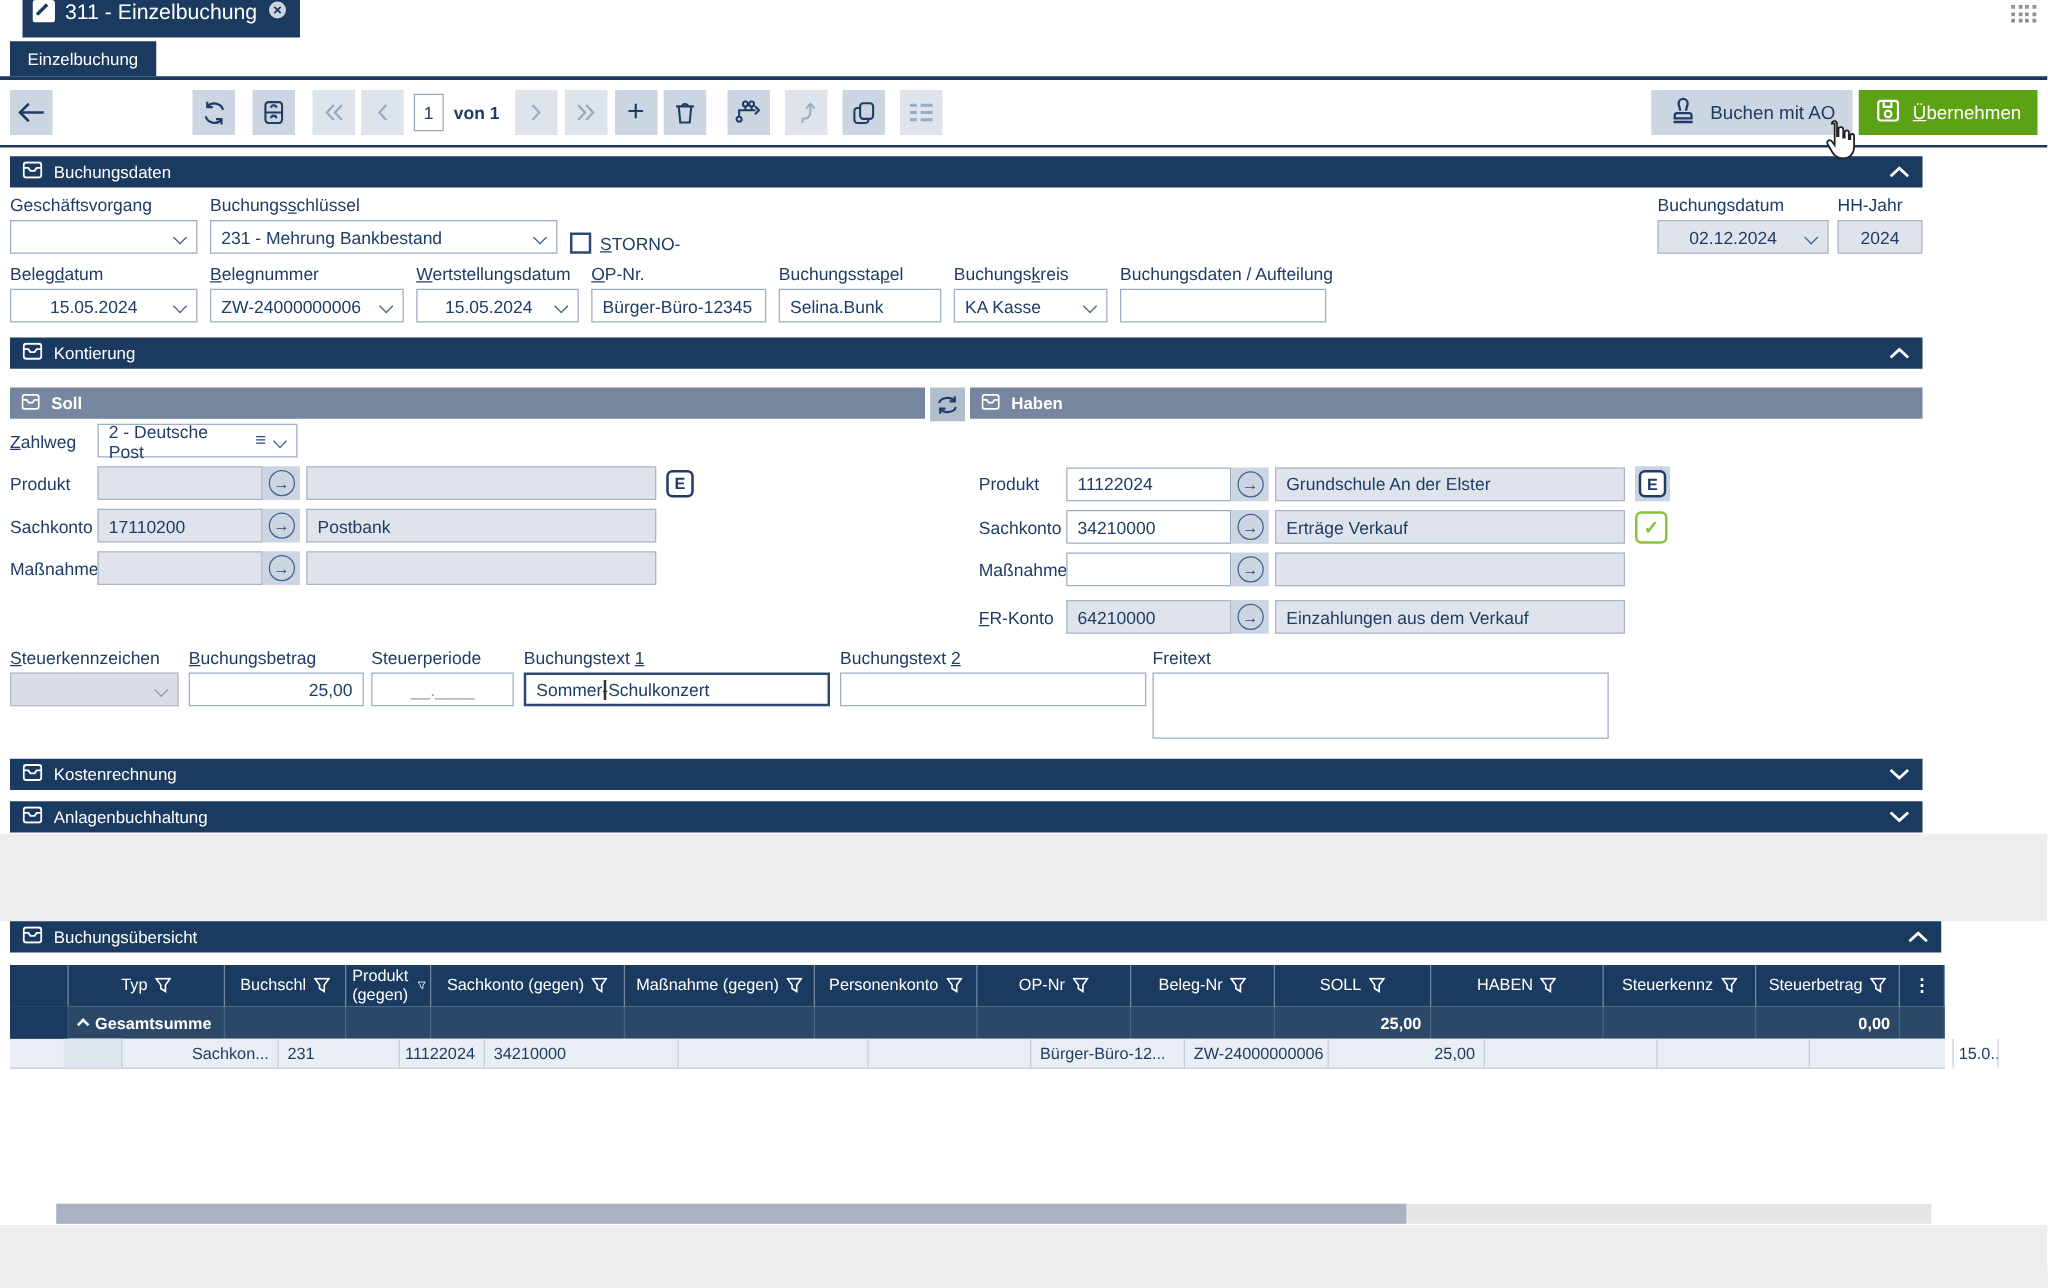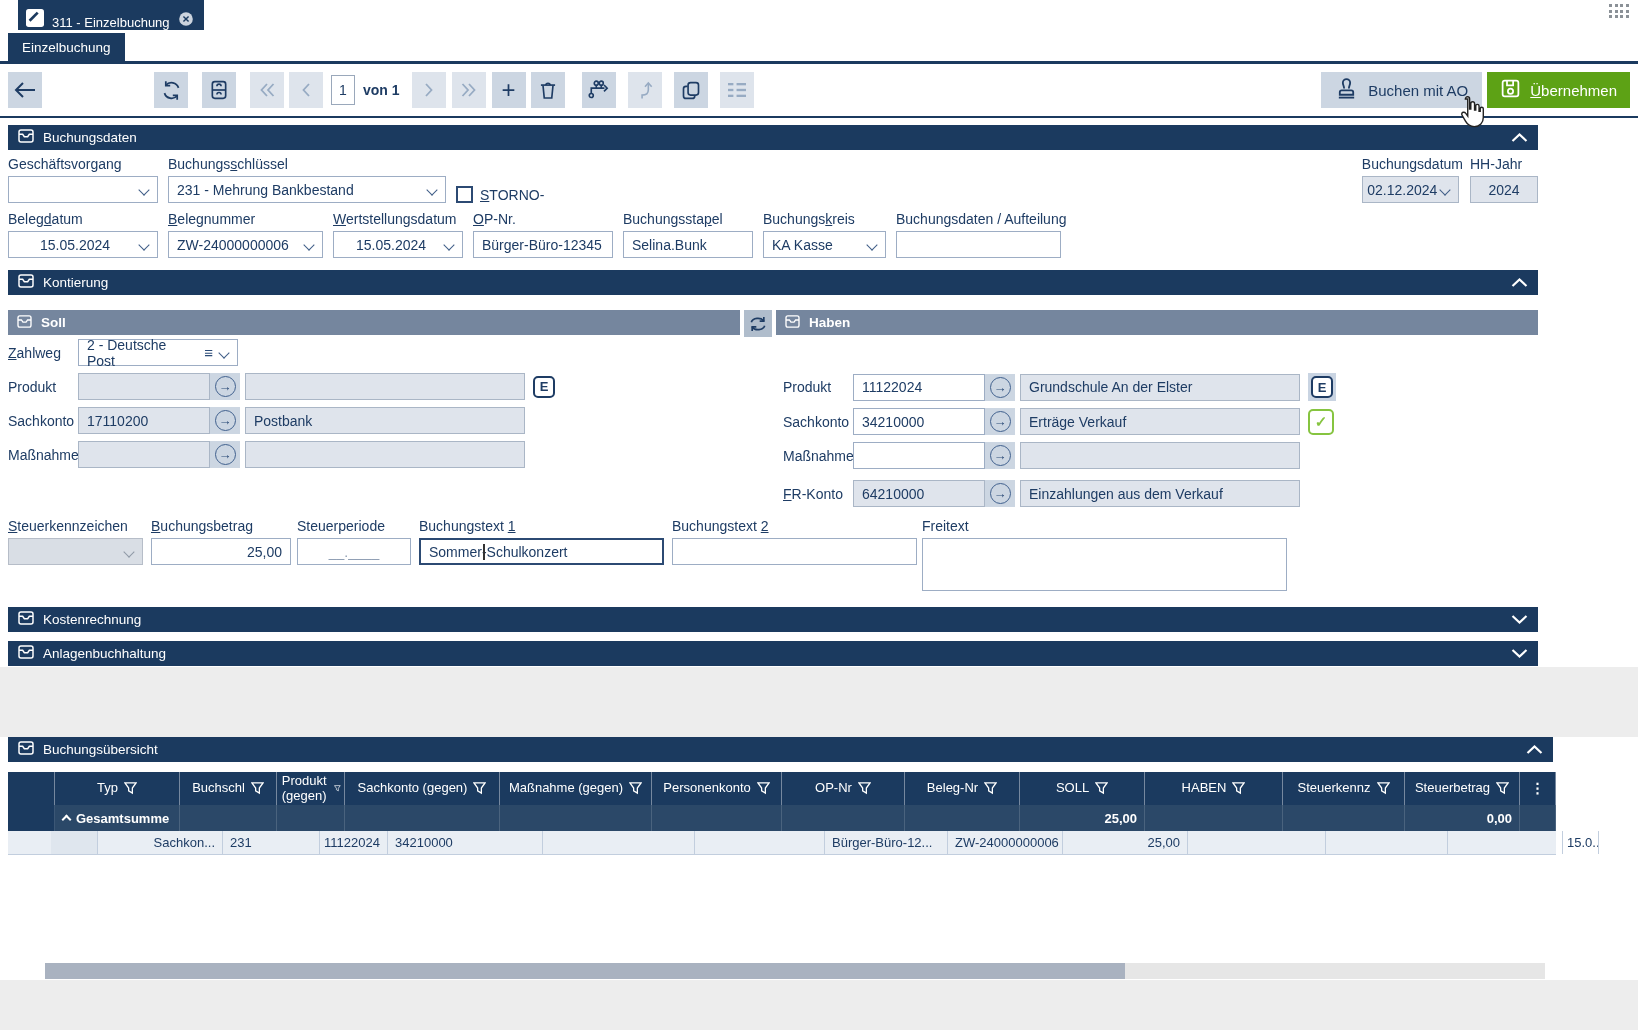--- a/index.html
+++ b/index.html
@@ -5,21 +5,21 @@
   * { box-sizing: border-box; margin: 0; padding: 0; }
   html,body { width:1638px; height:1030px; }
   body {
     font-family:"Liberation Sans", sans-serif;
     background:#ffffff; color:#1e3c64; overflow:hidden; position:relative; font-size:14px;
   }
   u { text-decoration:underline; }
 
   
   .titlebar { height:30px; background:#fff; display:flex; align-items:stretch; position:relative; }
-  .doc-tab { margin-left:18px; background:#1b3a5f; color:#fff; display:flex; align-items:flex-end; gap:8px; padding:0 10px 0 8px; font-size:13px; }
+  .doc-tab { margin-left:18px; background:#1b3a5f; color:#fff; display:flex; align-items:flex-start; gap:8px; padding:0 10px 0 8px; font-size:17px; }
   .grid-icon { position:absolute; right:7px; top:4px; width:22px; height:17px;
     display:grid; grid-template-columns:repeat(4,4px); grid-template-rows:repeat(3,4px); gap:1.5px; }
   .grid-icon i { background:#8b9197; width:3px; height:3px; }
 
   
   .pagetab-row { height:34px; background:#fff; border-bottom:3px solid #1b3a5f; display:flex; align-items:flex-end; }
   .page-tab { margin-left:8px; background:#1b3a5f; color:#fff; height:28px; display:flex; align-items:center; padding:0 14px; font-size:13.5px; }
 
   
   .toolbar { height:54px; display:flex; align-items:center; padding:0 8px; border-bottom:2px solid #1b3a5f; background:#fff; }
@@ -301,21 +301,21 @@
       <span class="cdn"></span>
     </div>
   </div>
   <div style="width:10px"></div>
   <div style="display:flex; align-items:flex-end; gap:7px; height:27px; margin-bottom:0">
     <span class="checkbox"></span>
     <span><u>S</u>TORNO-</span>
   </div>
   <div style="margin-left:auto" class="fld">
     <label>Buchungsdatum</label>
-    <div class="ctrl gray center" style="width:97px; padding-right:24px">
+    <div class="ctrl gray center" style="width:137px; padding-right:24px">
       <span>02.12.2024</span>
       <span class="cdn"></span>
     </div>
   </div>
   <div style="width:7px"></div>
   <div class="fld">
     <label>HH-Jahr</label>
     <div class="ctrl gray center" style="width:68px">
       <span>2024</span>
     </div>

